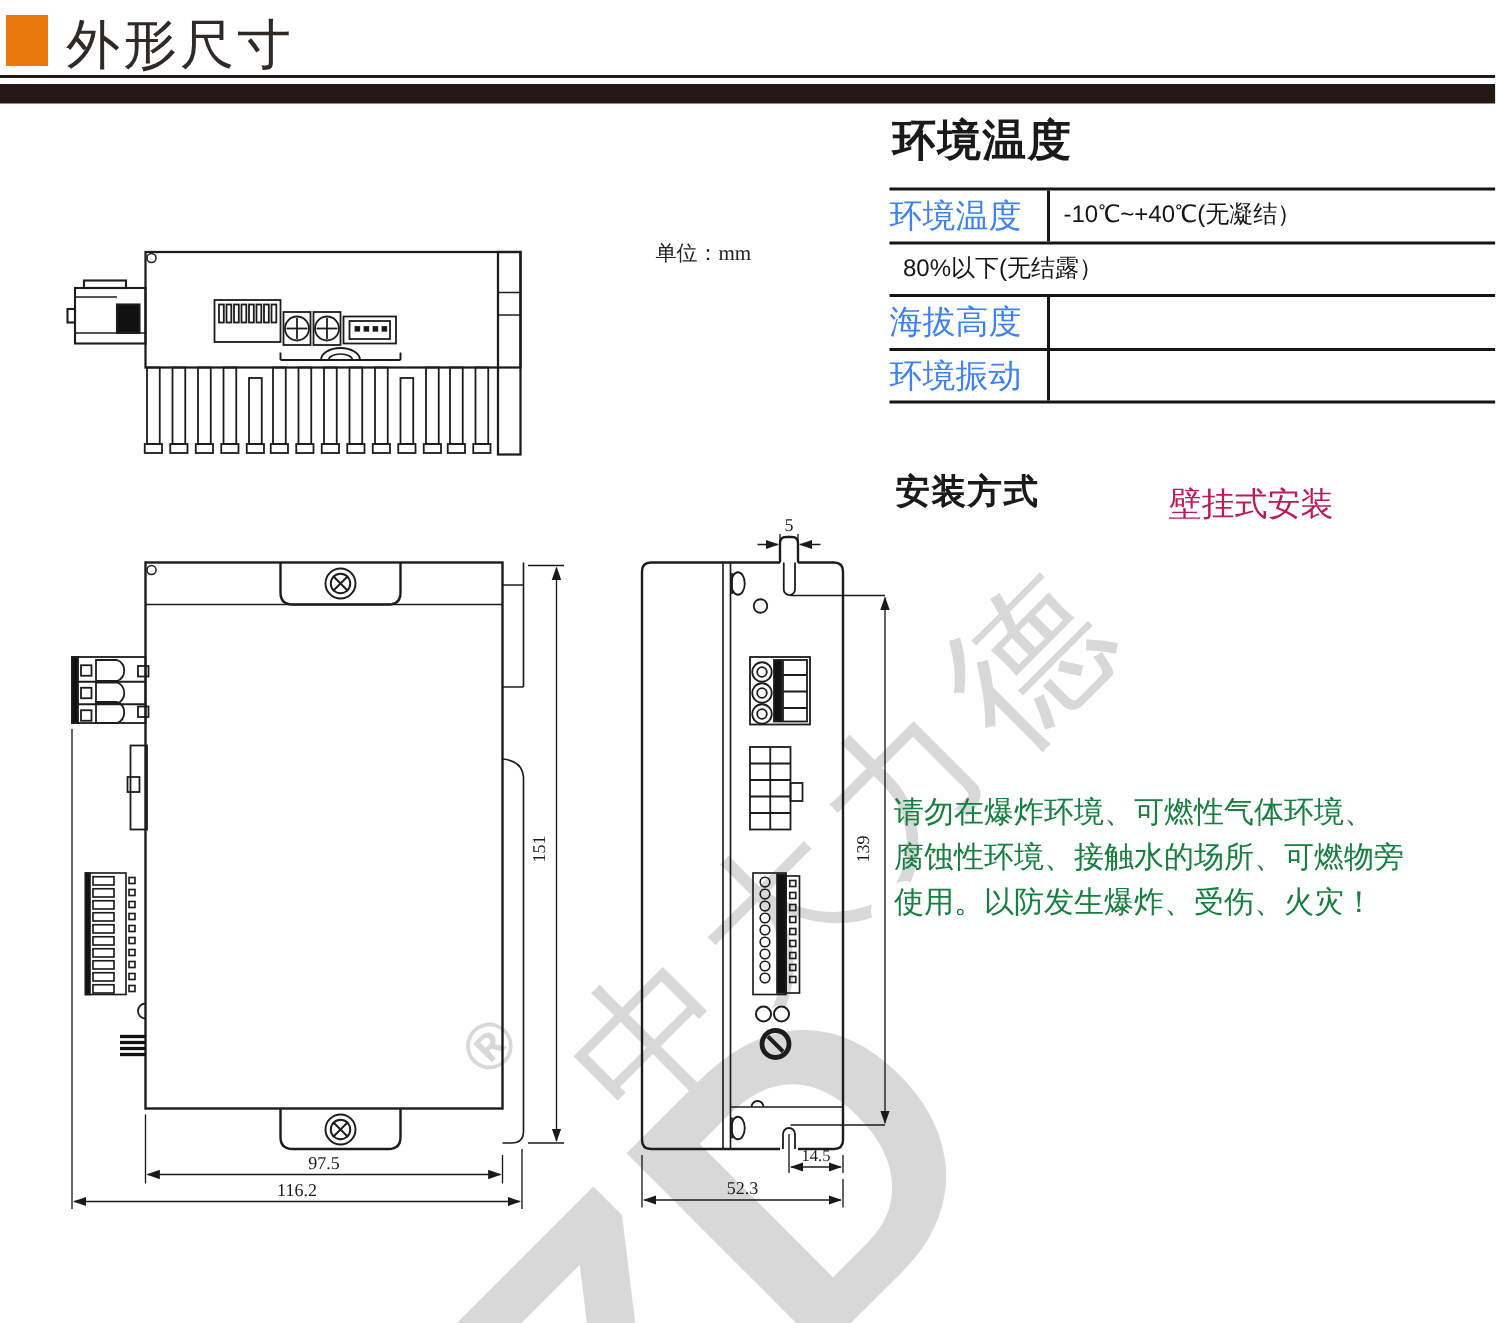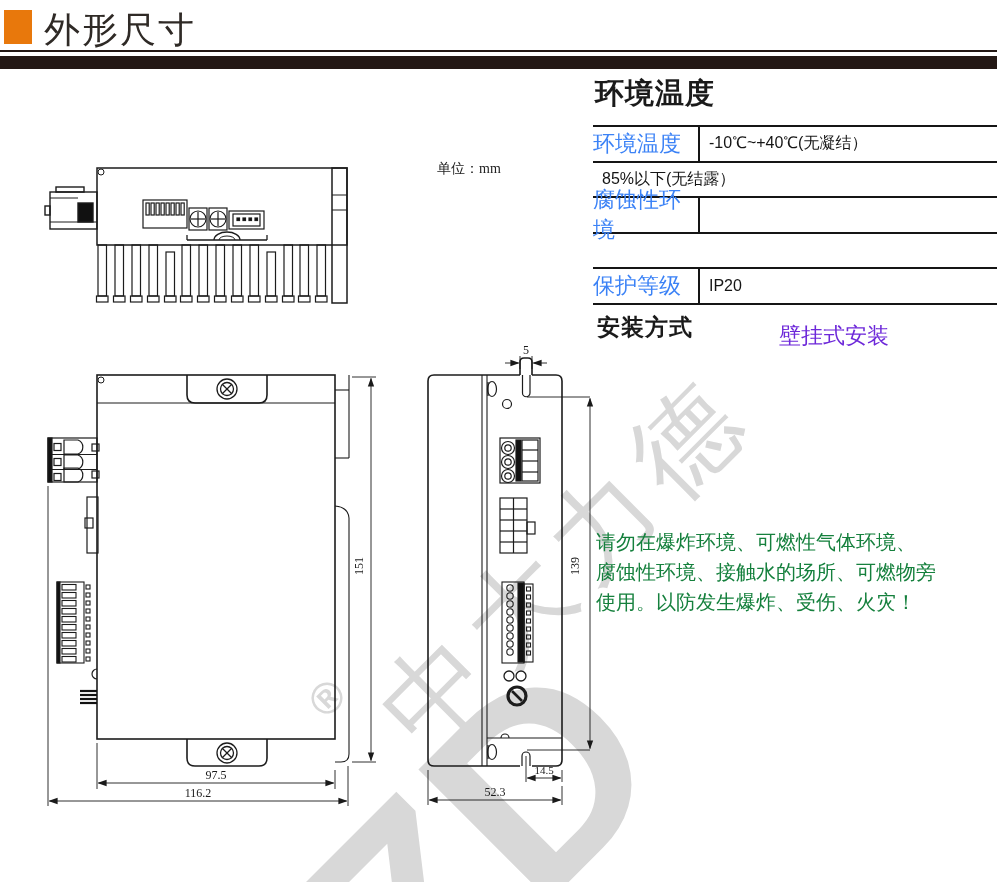--- a/index.html
+++ b/index.html
@@ -19,21 +19,21 @@
   
   .unit{left:437px;top:160px;font-size:14px;font-family:"Liberation Serif",serif;color:#222;z-index:2;}
   
   .env-title{left:595px;top:74px;font-size:29px;font-weight:bold;letter-spacing:1px;z-index:2;}
   .env-table{left:593px;top:125px;width:404px;border-top:2px solid #151515;z-index:2;background:transparent;}
   .env-row{display:flex;align-items:stretch;height:33.6px;border-bottom:2px solid #151515;}
   .env-label{width:105px;border-right:2px solid #151515;display:flex;align-items:center;
              font-size:22px;color:#3b82f6;flex-shrink:0;}
   .env-value{display:flex;align-items:center;padding-left:9px;font-size:16px;color:#151515;white-space:nowrap;}
   .mount-title{left:597px;top:312px;font-size:23px;font-weight:bold;letter-spacing:1px;z-index:2;}
-  .mount-value{left:779px;top:321px;font-size:22px;color:#6d28d9;z-index:2;}
+  .mount-value{left:779px;top:321px;font-size:22px;color:#be185d;z-index:2;}
   
   .warning{left:596px;top:527px;width:400px;font-size:20px;line-height:30px;
            color:#15803d;z-index:3;white-space:nowrap;}
   
   .svgbox{z-index:1;}
   svg text{font-family:"Liberation Serif",serif;fill:#1a1a1a;}
 </style>
 </head>
 <body>
 
@@ -50,30 +50,27 @@
 
   <div class="abs unit">单位：mm</div>
 
   <div class="abs env-title">环境温度</div>
   <div class="abs env-table">
     <div class="env-row">
       <div class="env-label">环境温度</div>
       <div class="env-value">-10℃~+40℃(无凝结）</div>
     </div>
     <div class="env-row">
-      <div class="env-value">85%以下(无结露）</div>
+      <div class="env-value">80%以下(无结露）</div>
     </div>
     <div class="env-row">
-      <div class="env-label">腐蚀性环境</div>
+      <div class="env-label">海拔高度</div>
     </div>
     <div class="env-row">
-    </div>
-    <div class="env-row">
-      <div class="env-label">保护等级</div>
-      <div class="env-value">IP20</div>
+      <div class="env-label">环境振动</div>
     </div>
   </div>
 
   <div class="abs mount-title">安装方式</div>
   <div class="abs mount-value">壁挂式安装</div>
 
   <div class="abs warning">
     <div>请勿在爆炸环境、可燃性气体环境、</div>
     <div>腐蚀性环境、接触水的场所、可燃物旁</div>
     <div>使用。以防发生爆炸、受伤、火灾！</div>

